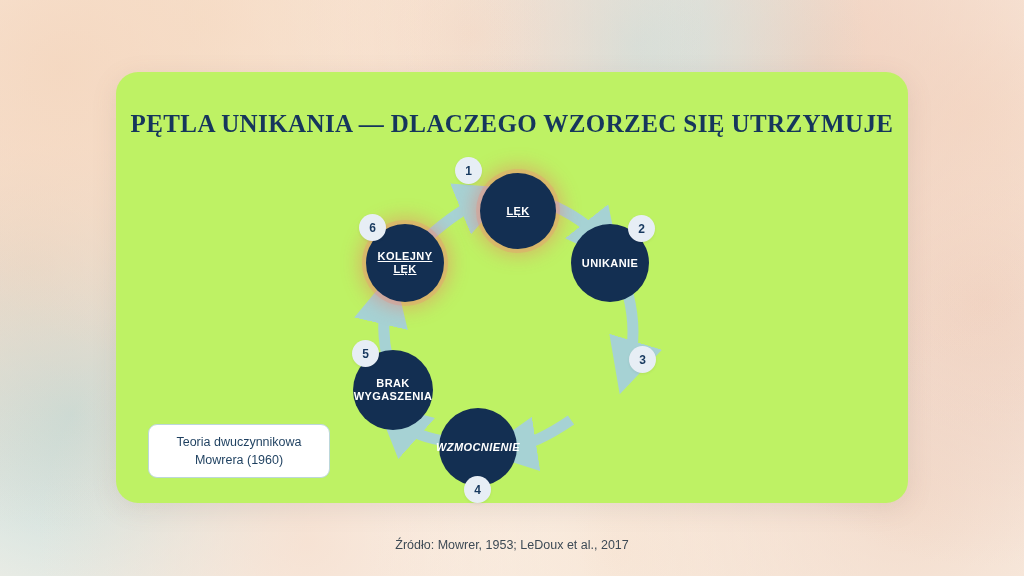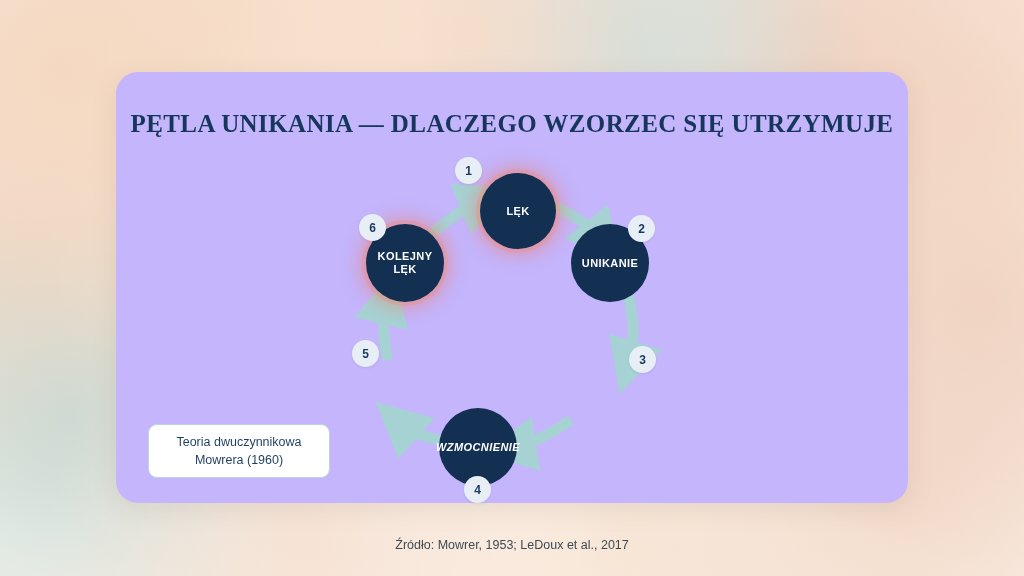--- a/index.html
+++ b/index.html
@@ -35,21 +35,21 @@
       linear-gradient(180deg, #fbf3ec 0%, #fdf8f2 50%, #fbf3ea 100%);
   }
 
   
   #card {
     position: absolute;
     left: 116px;
     top: 72px;
     width: 792px;
     height: 431px;
-    background: #c4b5fd;
+    background: #bef264;
     border-radius: 22px;
     box-shadow: 0 6px 26px rgba(120, 100, 85, 0.13);
   }
 
   #title {
     position: absolute;
     left: 0;
     right: 0;
     top: 38px;
     text-align: center;
@@ -92,20 +92,21 @@
     line-height: 1.18;
     background: #132f52;
     box-sizing: border-box;
   }
   .node.light {
     background: #bcdcdd;
     color: #1d4161;
   }
   .node.glow {
     box-shadow: 0 0 0 4px rgba(243,140,120,0.30), 0 0 18px 7px rgba(240,120,100,0.45);
+    text-decoration: underline;
   }
   .node .label {
     padding: 0 6px;
   }
 
   .badge {
     position: absolute;
     width: 27px;
     height: 27px;
     border-radius: 50%;
@@ -205,20 +206,23 @@
     </div>
     <div class="badge" style="left:512px; top:143px;">2</div>
 
     <div class="badge" style="left:513px; top:274px;">3</div>
 
     <div class="node" style="left:323px; top:336px; width:78px; height:78px;font-style:italic;">
       <span class="label">WZMOCNIENIE</span>
     </div>
     <div class="badge" style="left:348px; top:404px;">4</div>
 
+    <div class="node" style="left:237px; top:278px; width:80px; height:80px;">
+      <span class="label">BRAK<br>WYGASZENIA</span>
+    </div>
     <div class="badge" style="left:236px; top:268px;">5</div>
 
     <div class="node glow" style="left:250px; top:152px; width:78px; height:78px;">
       <span class="label">KOLEJNY<br>LĘK</span>
     </div>
     <div class="badge" style="left:243px; top:142px;">6</div>
 
 
   </div>
 

